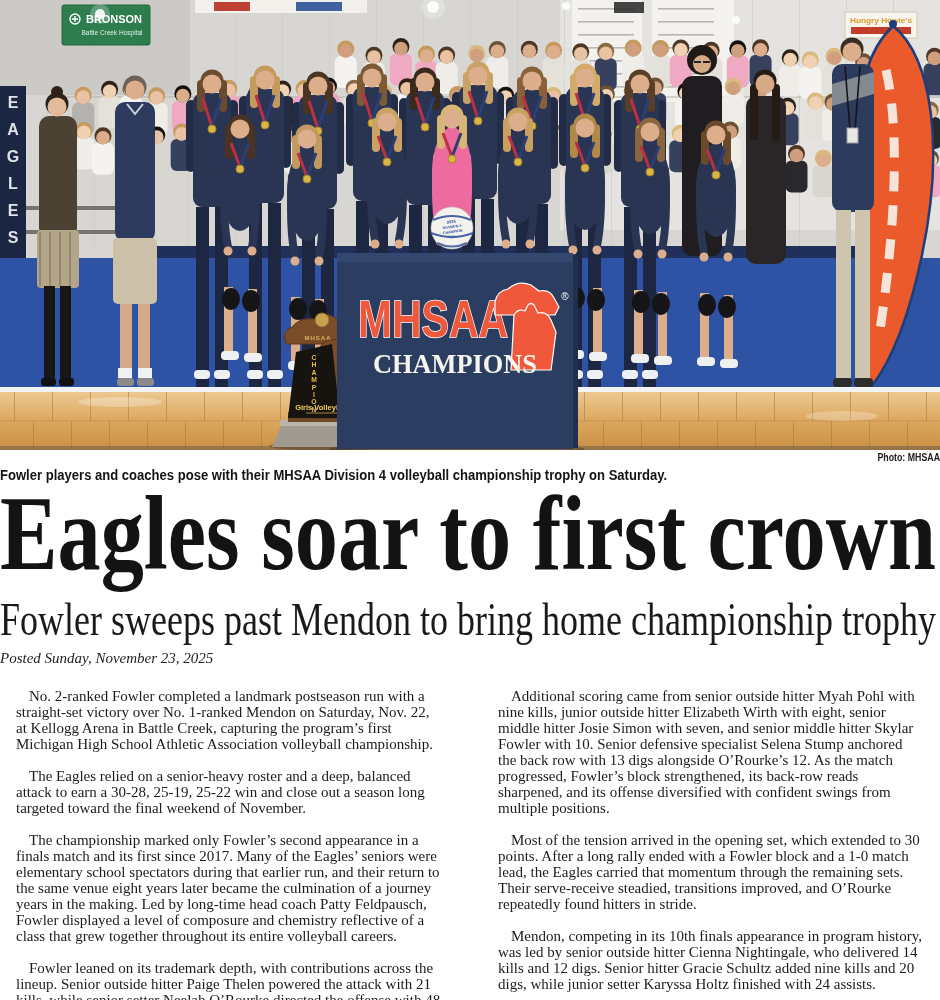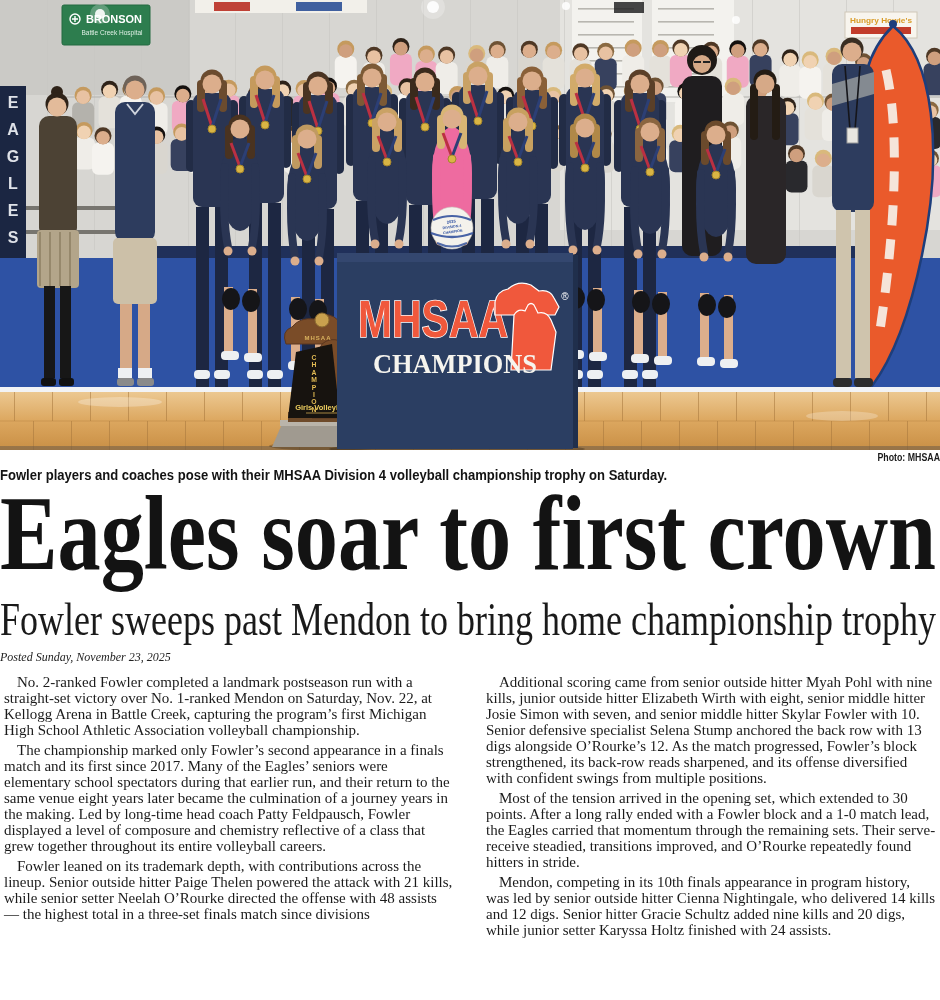--- a/index.html
+++ b/index.html
@@ -4,25 +4,25 @@
 <style>
   html,body{margin:0;padding:0;background:#fff;}
   body{width:940px;height:1000px;overflow:hidden;font-family:"Liberation Sans",sans-serif;}
   .photo{display:block;width:940px;height:450px;}
   .credit{margin-top:2px;text-align:right;font-weight:bold;font-size:10px;color:#1a1a1a;
           transform:scaleX(.88);transform-origin:100% 0;}
   .caption{margin-top:4px;font-weight:bold;font-size:14.5px;color:#141414;white-space:nowrap;
            transform:scaleX(.9);transform-origin:0 0;}
   .headline-svg{display:block;width:940px;height:112px;margin-top:2px;overflow:visible;}
   .subhead-svg{display:block;width:940px;height:50px;overflow:visible;}
-  .dateline{font-family:"Liberation Serif",serif;font-style:italic;font-size:12px;color:#222;
+  .dateline{font-family:"Liberation Serif",serif;font-style:italic;font-size:15px;color:#222;
             margin:3px 0 5px 0;}
   .columns{display:flex;gap:24px;}
   .col{width:458px;font-family:"Liberation Serif",serif;font-size:15px;line-height:16px;color:#1b1b1b;}
-  .col p{margin:4px;text-indent:13px;}
+  .col p{margin:16px;text-indent:13px;}
   .col p.cont{text-indent:0;}
   svg text{font-family:"Liberation Sans",sans-serif;}
   svg text.serif{font-family:"Liberation Serif",serif;}
 </style>
 </head>
 <body>
 
 <svg class="photo" viewBox="0 0 940 450">
   <defs>
     <linearGradient id="wood" x1="0" y1="0" x2="0" y2="1">
@@ -827,20 +827,21 @@
 
 <svg class="subhead-svg" viewBox="0 0 940 50">
   <text x="0" y="38" class="serif" font-size="47" fill="#1a1a1a" textLength="936" lengthAdjust="spacingAndGlyphs">Fowler sweeps past Mendon to bring home championship trophy</text>
 </svg>
 
 <div class="dateline">Posted Sunday, November 23, 2025</div>
 
 <div class="columns">
   <div class="col">
     <p>No. 2-ranked Fowler completed a landmark postseason run with a straight-set victory over No. 1-ranked Mendon on Saturday, Nov. 22, at Kellogg Arena in Battle Creek, capturing the program’s first Michigan High School Athletic Association volleyball championship.</p>
+    <p>The Eagles relied on a senior-heavy roster and a deep, balanced attack to earn a 30-28, 25-19, 25-22 win and close out a season long targeted toward the final weekend of November.</p>
     <p>The championship marked only Fowler’s second appearance in a finals match and its first since 2017. Many of the Eagles’ seniors were elementary school spectators during that earlier run, and their return to the same venue eight years later became the culmination of a journey years in the making. Led by long-time head coach Patty Feldpausch, Fowler displayed a level of composure and chemistry reflective of a class that grew together throughout its entire volleyball careers.</p>
     <p>Fowler leaned on its trademark depth, with contributions across the lineup. Senior outside hitter Paige Thelen powered the attack with 21 kills, while senior setter Neelah O’Rourke directed the offense with 48 assists — the highest total in a three-set finals match since divisions</p>
   </div>
   <div class="col">
     <p>Additional scoring came from senior outside hitter Myah Pohl with nine kills, junior outside hitter Elizabeth Wirth with eight, senior middle hitter Josie Simon with seven, and senior middle hitter Skylar Fowler with 10. Senior defensive specialist Selena Stump anchored the back row with 13 digs alongside O’Rourke’s 12. As the match progressed, Fowler’s block strengthened, its back-row reads sharpened, and its offense diversified with confident swings from multiple positions.</p>
     <p>Most of the tension arrived in the opening set, which extended to 30 points. After a long rally ended with a Fowler block and a 1-0 match lead, the Eagles carried that momentum through the remaining sets. Their serve-receive steadied, transitions improved, and O’Rourke repeatedly found hitters in stride.</p>
     <p>Mendon, competing in its 10th finals appearance in program history, was led by senior outside hitter Cienna Nightingale, who delivered 14 kills and 12 digs. Senior hitter Gracie Schultz added nine kills and 20 digs, while junior setter Karyssa Holtz finished with 24 assists.</p>
   </div>
 </div>
 

